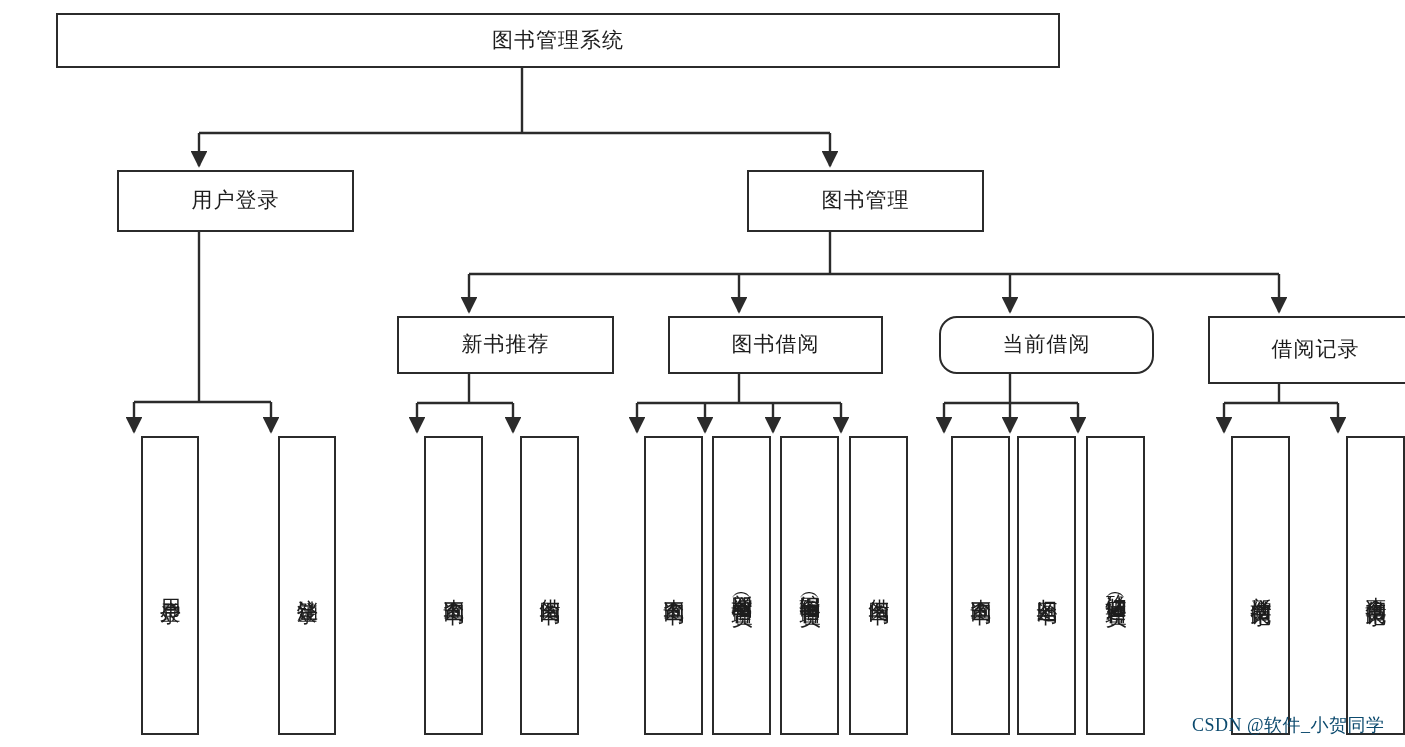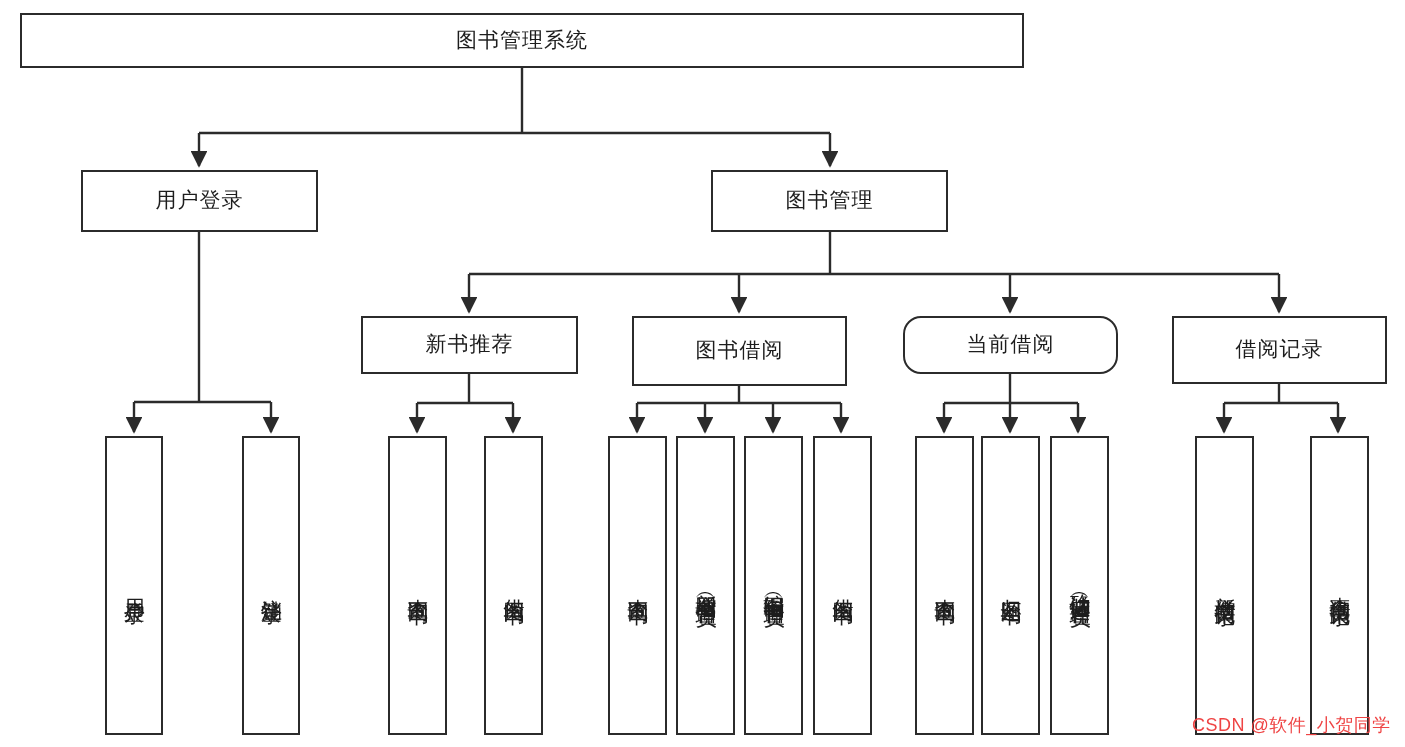--- a/index.html
+++ b/index.html
@@ -29,46 +29,47 @@
   }
   .node {
     position: absolute;
     border: 2px solid #2b2b2b;
     background: #ffffff;
     display: flex;
     align-items: center;
     justify-content: center;
     color: #1d1d1d;
     z-index: 2;
+    margin-left: 36px;
   }
   .node.h {
     font-size: 21px;
     letter-spacing: 1px;
     line-height: 1.2;
   }
   .node.v {
     font-size: 21px;
     line-height: 1.18;
     letter-spacing: 1px;
   }
   .node.v .vlabel {
     writing-mode: vertical-rl;
     text-orientation: upright;
     -webkit-writing-mode: vertical-rl;
     white-space: nowrap;
     letter-spacing: 2px;
   }
   .watermark {
     position: absolute;
-    color: #ef4444;
+    color: #0c4a6e;
     font-size: 18px;
     letter-spacing: 0.5px;
     white-space: nowrap;
     z-index: 5;
-    font-family: Liberation Sans, sans-serif;
+    font-family: Liberation Serif, serif;
   }
 </style>
 </head>
 <body>
 
 <div id="canvas">
 
   <svg id="edges" viewBox="0 0 1405 747">
     <defs>
       <marker id="arrow" viewBox="0 0 10 10" refX="9" refY="5" markerWidth="7" markerHeight="7" orient="auto-start-reverse">
@@ -129,21 +130,21 @@
   <div class="node h" style="left:81px; top:170px; width:237px; height:62px;">
     <span>用户登录</span>
   </div>
   <div class="node h" style="left:361px; top:316px; width:217px; height:58px;">
     <span>新书推荐</span>
   </div>
 
   <div class="node h" style="left:711px; top:170px; width:237px; height:62px;">
     <span>图书管理</span>
   </div>
-  <div class="node h" style="left:632px; top:316px; width:215px; height:70px;">
+  <div class="node h" style="left:632px; top:316px; width:215px; height:58px;">
     <span>图书借阅</span>
   </div>
   <div class="node h" style="left:903px; top:316px; width:215px; height:58px;border-radius:18px;">
     <span>当前借阅</span>
   </div>
   <div class="node h" style="left:1172px; top:316px; width:215px; height:68px;">
     <span>借阅记录</span>
   </div>
 
   <div class="node v" style="left:105px; top:436px; width:58px; height:299px;">

